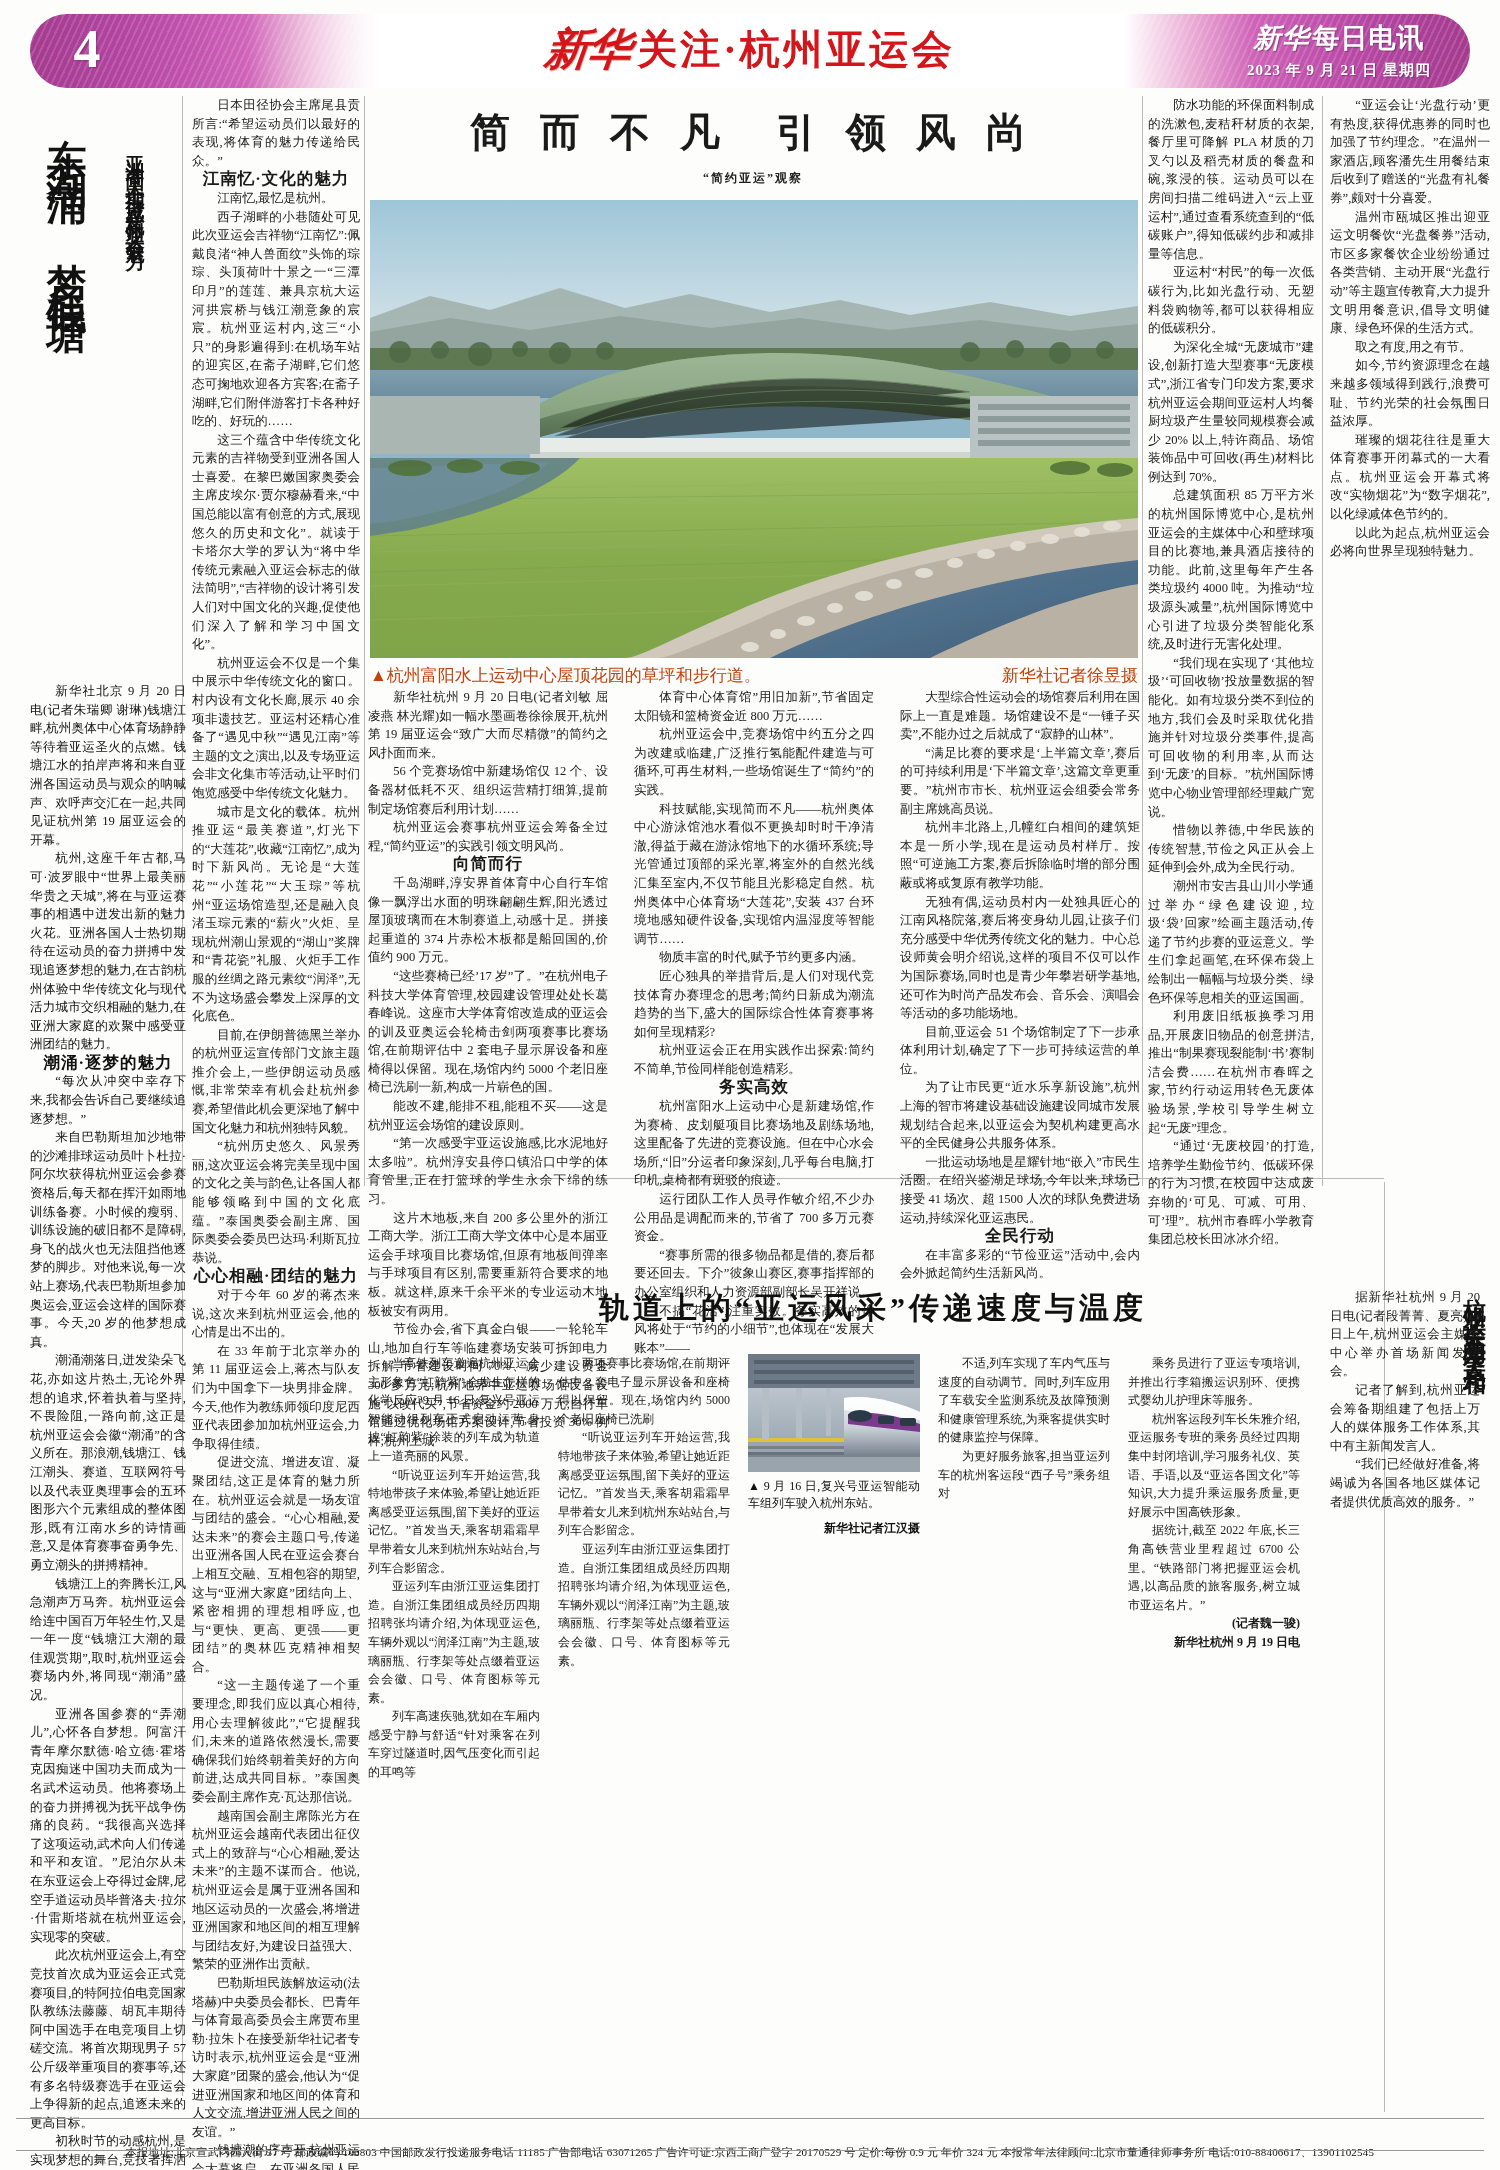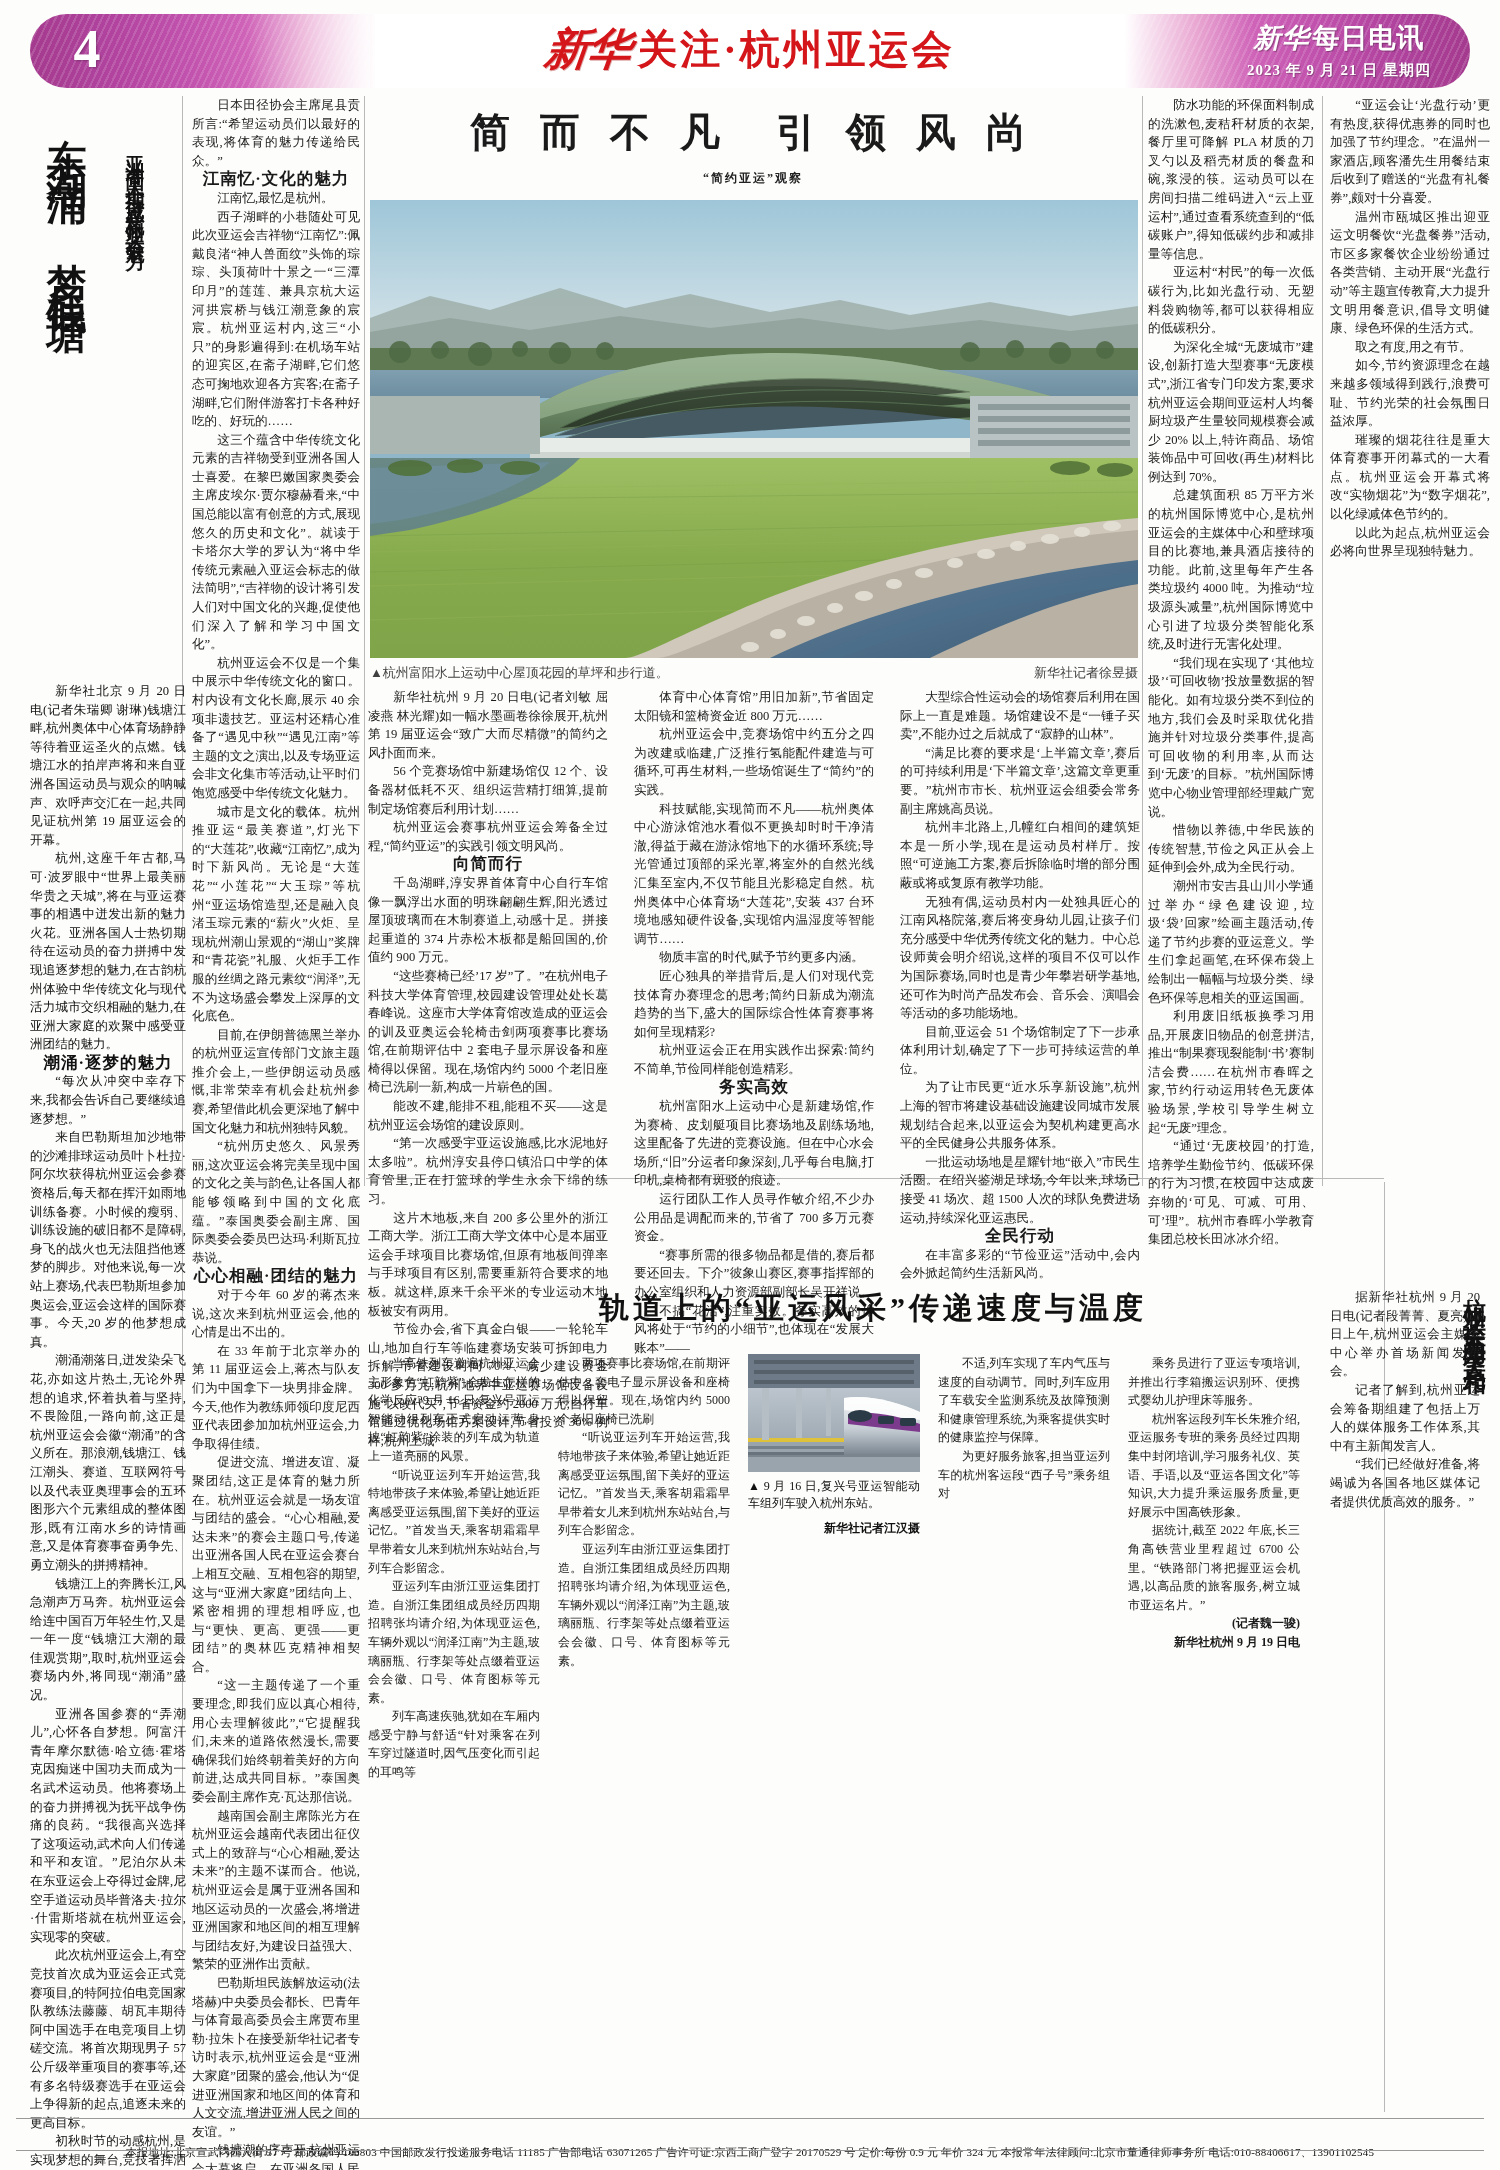--- a/index.html
+++ b/index.html
@@ -138,21 +138,21 @@
   }
 
   
   .photo{
     position:absolute; left:370px; top:108px; width:768px; height:458px;
     overflow:hidden; background:#8fb7c9;
   }
   .photo svg{ display:block; }
   .photocap{
     position:absolute; left:370px; top:572px; width:768px;
-    font-size:13px; color:#404040; display:flex; justify-content:space-between;
+    font-size:17px; color:#c2410c; display:flex; justify-content:space-between;
   }
 
   
   .mid3{ position:absolute; left:368px; top:596px; width:772px; height:580px; }
   .mid3 .c{ position:absolute; top:0; width:240px;
             font-size:12.6px; line-height:18.6px; text-align:justify; }
   .mid3 .c p{ margin:0; text-indent:2em; }
   .mid3 .c1{ left:0; }
   .mid3 .c2{ left:266px; }
   .mid3 .c3{ left:532px; }

